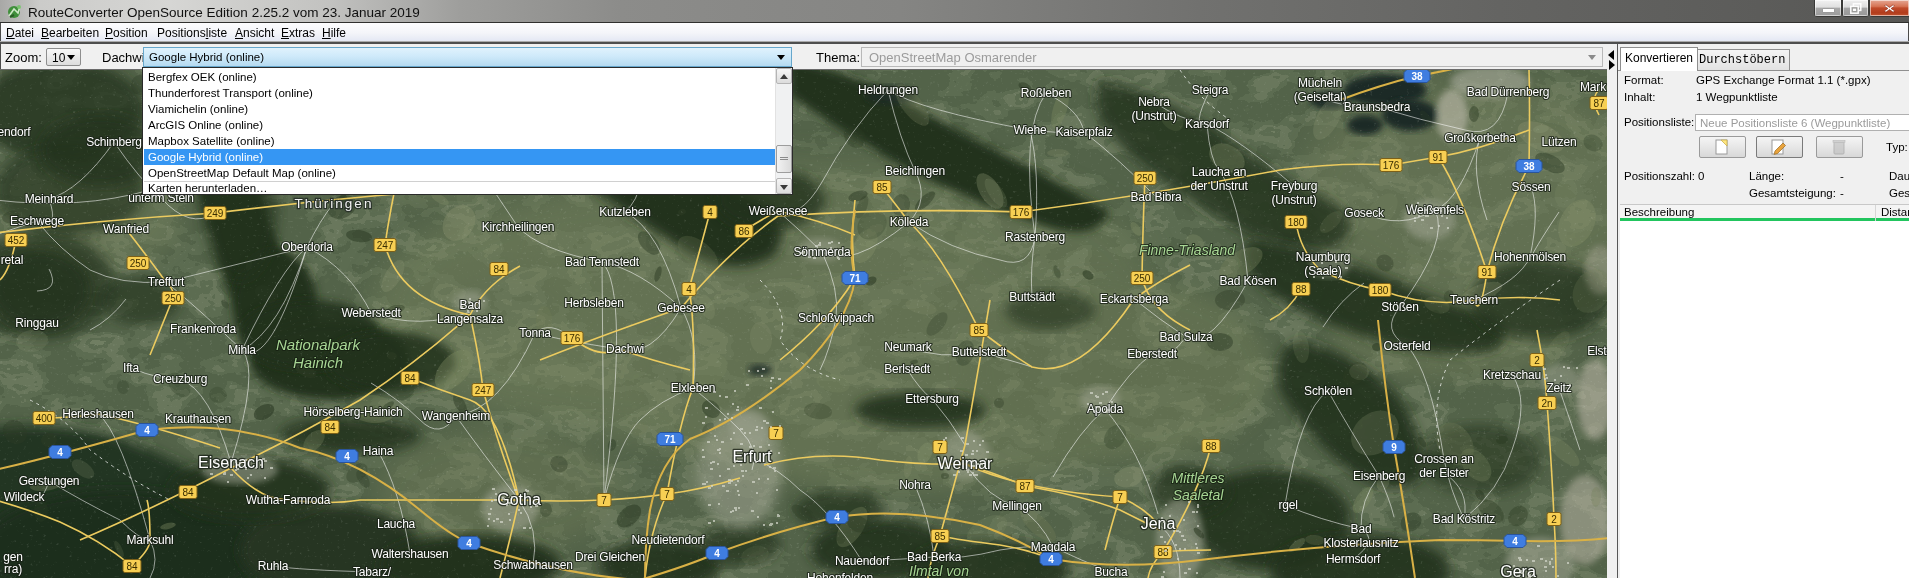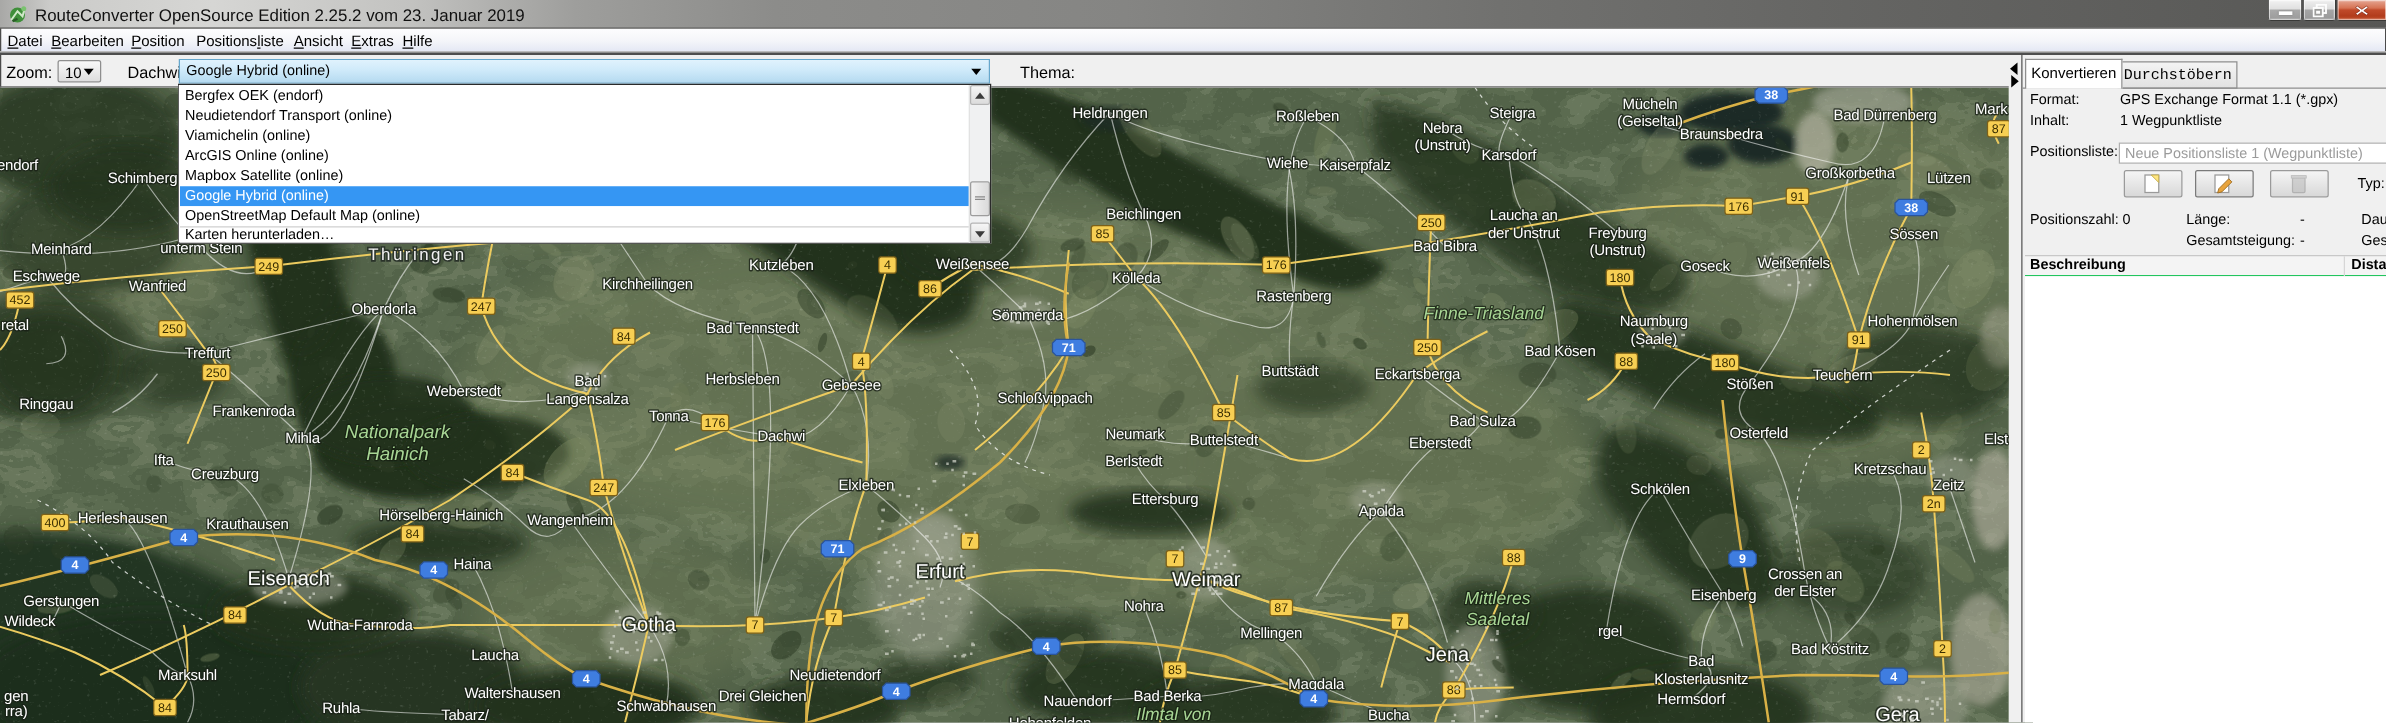--- a/index.html
+++ b/index.html
@@ -86,21 +86,21 @@
   }
   .tab { position:absolute; top:3px; height:22px; line-height:21px; padding:0 4px; border:1px solid #8f8f8f; font-size:12px; }
   #tab1 { left:2px; background:#fff; border-bottom:none; z-index:2; height:24px; }
   #tab2 { left:76px; top:5px; background:linear-gradient(#f4f4f4,#e2e2e2);font-family:Liberation Mono, monospace; }
   #tabline { position:absolute; left:0; top:26px; width:292px; height:1px; background:#8f8f8f; }
   .plabel { position:absolute; color:#000; white-space:nowrap; }
   #poslistbox { position:absolute; left:77px; top:70px; width:215px; height:17px; background:#fff; border:1px solid #b0b0b0; }
   #poslistbox .txt { position:absolute; left:4px; top:2px; color:#9b9b9b; font-size:11.5px; white-space:nowrap; }
   .pbtn { position:absolute; top:92px; width:47px; height:22px; background:linear-gradient(#f5f5f5,#e8e8e8 45%,#d8d8d8); border:1px solid #9a9a9a; border-radius:2px; }
   .pbtn.raised { border-color:#7a7a7a; }
-  #ptablehead { position:absolute; left:2px; top:160px; width:290px; height:17px; background:#f4f4f4; border-top:1px solid #c8c8c8; border-bottom:1px solid #22c55e;font-weight:bold; }
+  #ptablehead { position:absolute; left:2px; top:160px; width:290px; height:17px; background:#f4f4f4; border-top:1px solid #c8c8c8; border-bottom:3px solid #22c55e; }
   #ptablebody { position:absolute; left:2px; top:177px; width:290px; height:357px; background:#fff; }
 </style>
 </head>
 <body>
   <div id="maptop"></div>
   <div id="map">
   <svg width="1607" height="508" viewBox="0 0 1607 508">
     <defs>
       <filter id="blur6">
           <feGaussianBlur stdDeviation="6"></feGaussianBlur>
@@ -1223,38 +1223,42 @@
     <div id="zoomcombo">
       <span class="txt">10</span>
       <span class="darr" style="right:5px;top:6px"></span>
     </div>
     <span class="tlabel" style="left:101px">Dachwi:</span>
     <div id="kartecombo">
       <span class="txt">Google Hybrid (online)</span>
       <span class="darr" style="right:6px;top:7px"></span>
     </div>
     <span class="tlabel" style="left:815px">Thema:</span>
+    <div id="themacombo">
+      <span class="txt">OpenStreetMap Osmarender</span>
+      <span class="darr" style="right:6px;top:7px;border-top-color:#8a8a8a"></span>
+    </div>
   </div>
 
   <div id="splitter">
     <div class="sparr" style="left:1px;top:6px;border-top:5px solid transparent;border-bottom:5px solid transparent;border-right:6px solid #000;"></div>
     <div class="sparr" style="left:2px;top:16px;border-top:5px solid transparent;border-bottom:5px solid transparent;border-left:6px solid #000;"></div>
   </div>
 
   <div id="panel">
     <div class="tab" id="tab1">Konvertieren</div>
     <div class="tab" id="tab2">Durchstöbern</div>
     <div id="tabline"></div>
     <span class="plabel" style="left:6px;top:30px">Format:</span>
     <span class="plabel" style="left:78px;top:30px">GPS Exchange Format 1.1 (*.gpx)</span>
     <span class="plabel" style="left:6px;top:47px">Inhalt:</span>
     <span class="plabel" style="left:78px;top:47px">1 Wegpunktliste</span>
     <span class="plabel" style="left:6px;top:72px">Positionsliste:</span>
     <div id="poslistbox">
-      <span class="txt">Neue Positionsliste 1 (Wegpunktliste)</span>
+      <span class="txt">Neue Positionsliste 6 (Wegpunktliste)</span>
     </div>
     <div class="pbtn" style="left:81px">
       <svg width="45" height="20" viewBox="0 0 45 20">
         <g>
         <rect x="16" y="3" width="11" height="14" fill="#fff" stroke="#9a9a9a"></rect>
         <path d="M21 3 l6 0 0 6 z" fill="#ffe680" stroke="#c8b050" stroke-width=".8"></path>
       </g>
       </svg>
     </div>
     <div class="pbtn raised" style="left:138px">
@@ -1284,22 +1288,22 @@
     <span class="plabel" style="left:271px;top:143px">Ges</span>
     <div id="ptablehead">
       <span class="plabel" style="left:4px;top:1px">Beschreibung</span>
       <span class="plabel" style="left:261px;top:1px">Distan</span>
       <div style="position:absolute;left:255px;top:0;width:1px;height:17px;background:#d6d6d6"></div>
     </div>
     <div id="ptablebody"></div>
   </div>
 
   <div id="dropdown">
-    <div class="ditem" style="top:1px">Bergfex OEK (endorf)</div>
-    <div class="ditem" style="top:17px">Neudietendorf Transport (online)</div>
+    <div class="ditem" style="top:1px">Bergfex OEK (online)</div>
+    <div class="ditem" style="top:17px">Thunderforest Transport (online)</div>
     <div class="ditem" style="top:33px">Viamichelin (online)</div>
     <div class="ditem" style="top:49px">ArcGIS Online (online)</div>
     <div class="ditem" style="top:65px">Mapbox Satellite (online)</div>
     <div class="ditem sel" style="top:81px">Google Hybrid (online)</div>
     <div class="ditem" style="top:97px">OpenStreetMap Default Map (online)</div>
     <div class="ditem" style="top:113px; border-top:1px solid #d0d0d0; height:13px; line-height:13px;">Karten herunterladen…</div>
     <div id="dscroll">
       <div class="sbtn" style="top:0">
         <span class="uarr" style="left:3px;top:5px"></span>
       </div>

